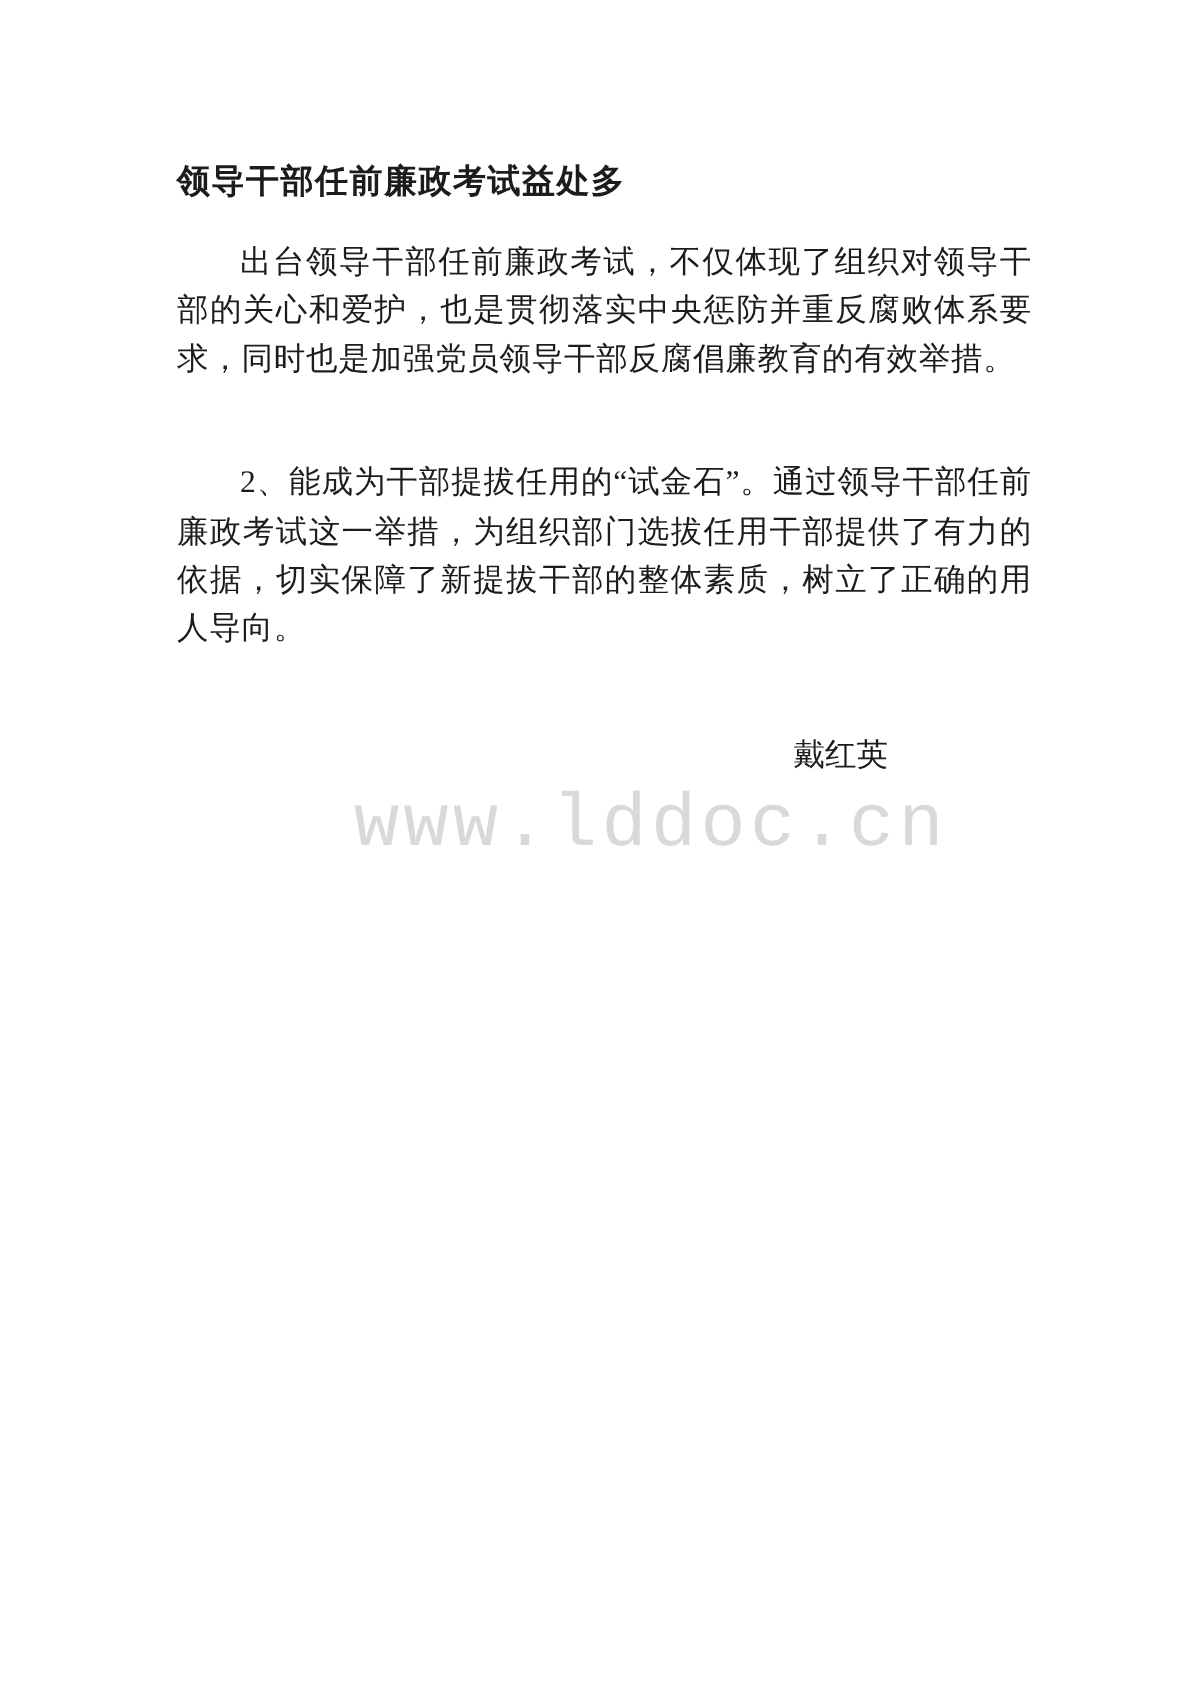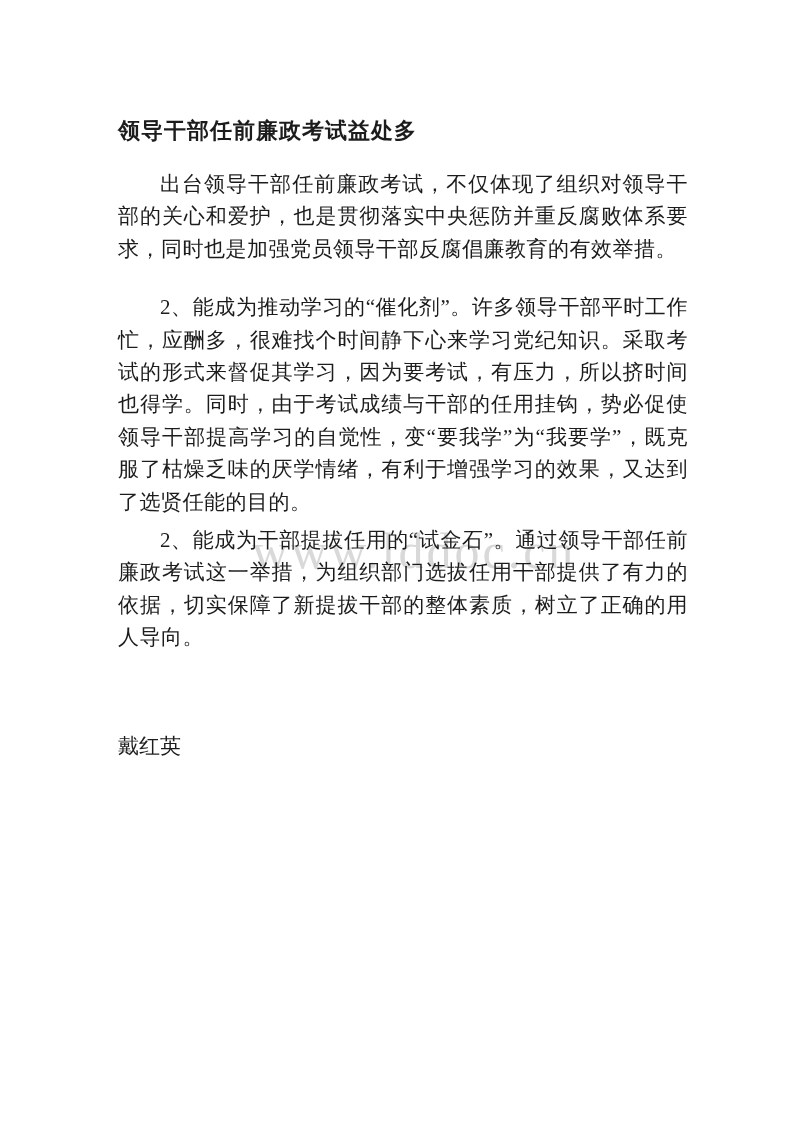--- a/index.html
+++ b/index.html
@@ -13,74 +13,74 @@
     height: 1132px;
     box-sizing: border-box;
     background: #ffffff;
     padding: 100px 112px 0 118px;
     font-family: "Liberation Serif", "DejaVu Serif", serif;
     color: #1c1c1c;
     overflow: hidden;
   }
   .watermark {
     position: absolute;
-    left: 252px;
+    left: 236px;
     top: 522px;
     z-index: 0;
-    font-family: Liberation Serif, serif;
+    font-family: Liberation Mono, monospace;
     font-size: 50px;
     font-weight: 400;
     color: #d9d9d9;
     letter-spacing: 3px;
     white-space: nowrap;
     user-select: none;
   }
   .content {
     position: relative;
     z-index: 1;
   }
   .doc-title {
     font-size: 22px;
     font-weight: bold;
     letter-spacing: 1px;
-    margin: 16px 0 22px 0;
+    margin: 6px 0 22px 0;
     line-height: 30px;
   }
   .para {
     font-size: 21px;
     line-height: 32.4px;
     text-align: justify;
     text-indent: 2em;
     margin: 0 0 6px 0;
     letter-spacing: 0.5px;
   }
   .para.intro {
-    margin-bottom: 26px;
+    margin-bottom: 50px;
   }
   .signature {
-    margin-top: 76px;
+    margin-top: 52px;
+    text-align: right;
     padding-right: 96px;
     font-size: 21px;
     line-height: 32px;
   }
 </style>
 </head>
 <body>
 
 <div class="page">
 
   <div class="watermark">www.lddoc.cn</div>
 
   <div class="content">
 
     <h1 class="doc-title">领导干部任前廉政考试益处多</h1>
 
     <p class="para intro">出台领导干部任前廉政考试，不仅体现了组织对领导干部的关心和爱护，也是贯彻落实中央惩防并重反腐败体系要求，同时也是加强党员领导干部反腐倡廉教育的有效举措。</p>
 
 
-    <p class="para">2、能成为推动学习的“催化剂”。许多领导干部平时工作忙，应酬多，很难找个时间静下心来学习党纪知识。采取考试的形式来督促其学习，因为要考试，有压力，所以挤时间也得学。同时，由于考试成绩与干部的任用挂钩，势必促使领导干部提高学习的自觉性，变“要我学”为“我要学”，既克服了枯燥乏味的厌学情绪，有利于增强学习的效果，又达到了选贤任能的目的。</p>
 
     <p class="para">2、能成为干部提拔任用的“试金石”。通过领导干部任前廉政考试这一举措，为组织部门选拔任用干部提供了有力的依据，切实保障了新提拔干部的整体素质，树立了正确的用人导向。</p>
 
     <div class="signature">戴红英</div>
 
   </div>
 </div>
 
 </body></html>

